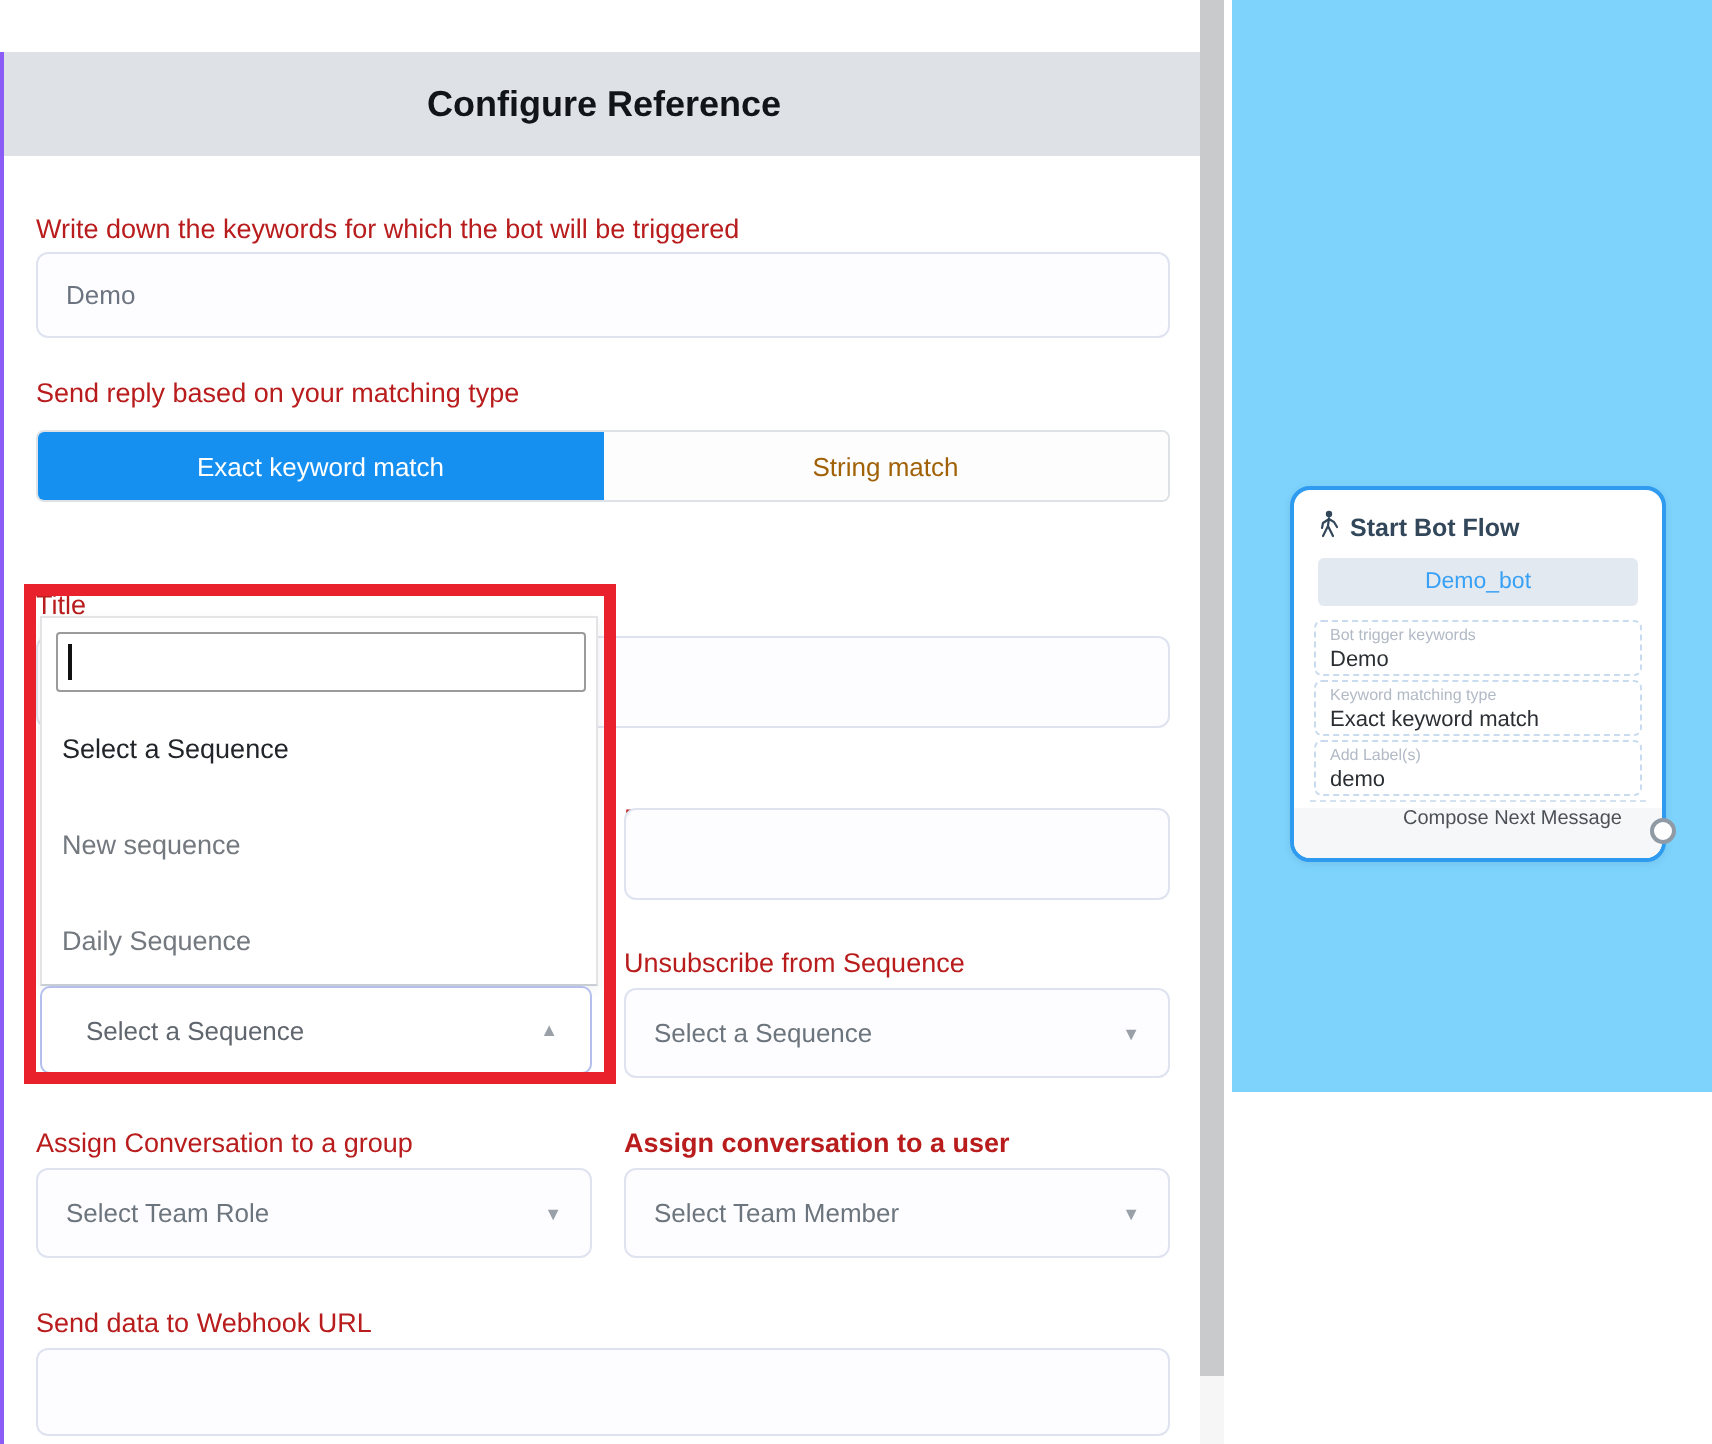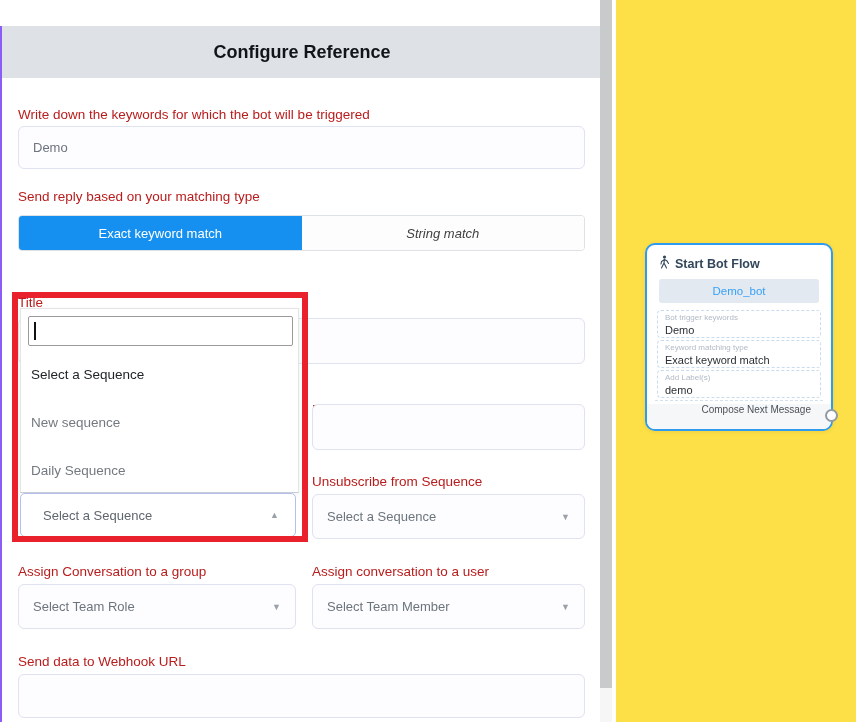--- a/index.html
+++ b/index.html
@@ -14,40 +14,40 @@
 
   .lbl { position:absolute; font-size:13.5px; color:#b91c1c; }
   .inp { position:absolute; background:#fdfdff; border:1px solid #dfe3f0; border-radius:6px; font-size:13px; color:#6b7480; padding-left:14px; display:flex; align-items:center; }
   .sel { position:absolute; background:#fdfdff; border:1px solid #dfe3f0; border-radius:6px; font-size:13px; color:#6c757d; padding:0 14px; display:flex; align-items:center; justify-content:space-between; cursor:pointer; }
   .caret { font-size:9px; color:#9aa0a8; }
 
   
   .tabs { position:absolute; left:16px; top:189px; width:567px; height:36px; display:flex; border:1px solid #dee2e6; border-radius:4px; overflow:hidden; background:#fdfdfd; }
   .tab { flex:1; display:flex; align-items:center; justify-content:center; font-size:13px; cursor:pointer; }
   .tab.active { background:#1590f1; color:#ffffff; }
-  .tab.inactive { background:#fdfdfd; color:#404040;font-style:italic; }
+  .tab.inactive { background:#fdfdfd; color:#a16207; }
 
   
   .dd-panel { position:absolute; left:18px; top:282px; width:279px; height:185px; background:#ffffff; border:1px solid #e4e4e6; border-bottom:1px solid #c9cdd4; box-shadow:0 2px 6px rgba(0,0,0,0.06); z-index:5; }
   .dd-search { position:absolute; left:7px; top:7px; width:265px; height:30px; background:#fff; border:1px solid #9b9b9b; border-radius:2px; }
   .dd-caret-bar { position:absolute; left:5px; top:5px; width:2px; height:18px; background:#111; }
   .dd-opt { position:absolute; left:10px; font-size:13.5px; white-space:nowrap; cursor:pointer; }
   .dd-opt.first { color:#212529; }
   .dd-opt.muted { color:#73797f; }
   .dd-select { position:absolute; left:18px; top:467px; width:276px; height:44px; background:#ffffff; border:1px solid #b4bfee; border-radius:5px; font-size:13px; color:#60666d; padding:0 16px 0 22px; display:flex; align-items:center; justify-content:space-between; z-index:6; cursor:pointer; }
 
   
   .red-box { position:absolute; left:10px; top:266px; width:296px; height:250px; border:6px solid #e8212d; z-index:9; pointer-events:none; }
 
   
   .scrollbar { position:absolute; left:600px; top:0; width:12px; height:722px; background:#f6f6f6; }
   .scroll-thumb { position:absolute; left:0; top:0; width:12px; height:688px; background:#c8cacc; cursor:pointer; }
 
   
-  .right-panel { position:absolute; left:616px; top:0; width:240px; height:722px; background:#fde047; }
+  .right-panel { position:absolute; left:616px; top:0; width:240px; height:546px; background:#7dd3fc; }
   .flow-card { position:absolute; left:29px; top:243px; width:188px; height:188px; background:#ffffff; border:2px solid #2e9bf1; border-radius:10px; box-shadow:0 1px 4px rgba(0,0,0,0.08); }
   .flow-head { position:absolute; left:12px; top:10px; display:flex; align-items:center; gap:5px; font-size:12.5px; font-weight:bold; color:#33475b; }
   .bot-pill { position:absolute; left:12px; top:34px; width:160px; height:24px; background:#e3e9f0; border-radius:3px; display:flex; align-items:center; justify-content:center; font-size:11.5px; color:#38a1f6; cursor:pointer; }
   .nf { position:absolute; left:10px; width:164px; height:28px; border:1px dashed #c9dcef; border-radius:4px; padding:2px 7px; background:#fff; }
   .nf .nf-lbl { font-size:8px; color:#b2bac6; line-height:10px; white-space:nowrap; }
   .nf .nf-val { font-size:11px; color:#2b2f33; line-height:14px; white-space:nowrap; }
   .flow-sep { position:absolute; left:8px; top:155px; width:168px; border-top:1px dashed #d3e2ee; }
   .flow-foot { position:absolute; left:0; top:159px; width:184px; height:25px; background:#f6f7f8; border-radius:0 0 8px 8px; display:flex; justify-content:flex-end; padding-right:20px; font-size:10px; color:#4c5158; }
   .connector { position:absolute; left:178px; top:164px; width:13px; height:13px; background:#ffffff; border:2px solid #8f9aa5; border-radius:50%; cursor:pointer; }
 </style>
@@ -84,21 +84,21 @@
       <span>Select a Sequence</span>
       <span class="caret">▼</span>
     </div>
 
     <div class="lbl" style="left:16px; top:538px;">Assign Conversation to a group</div>
     <div class="sel" style="left:16px; top:558px; width:278px; height:45px;">
       <span>Select Team Role</span>
       <span class="caret">▼</span>
     </div>
 
-    <div class="lbl" style="left:310px; top:538px;">Assign conversation to a user</div>
+    <div class="lbl" style="left:310px; top:538px;font-weight:bold;">Assign conversation to a user</div>
     <div class="sel" style="left:310px; top:558px; width:273px; height:45px;">
       <span>Select Team Member</span>
       <span class="caret">▼</span>
     </div>
 
     <div class="lbl" style="left:16px; top:628px;">Send data to Webhook URL</div>
     <div class="inp" style="left:16px; top:648px; width:567px; height:44px;"></div>
 
     <div class="dd-panel">
       <div class="dd-search">

